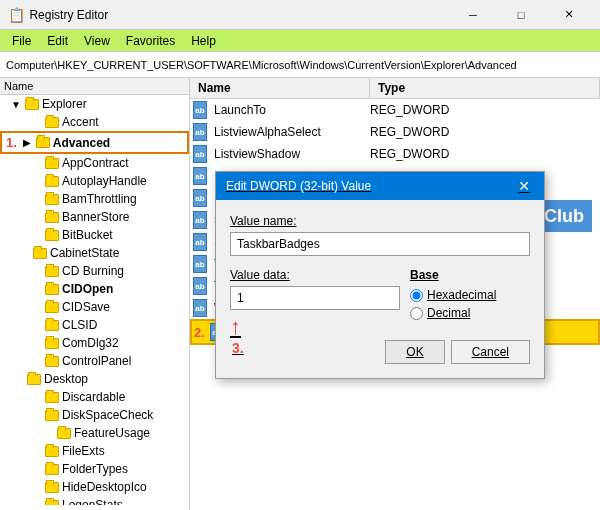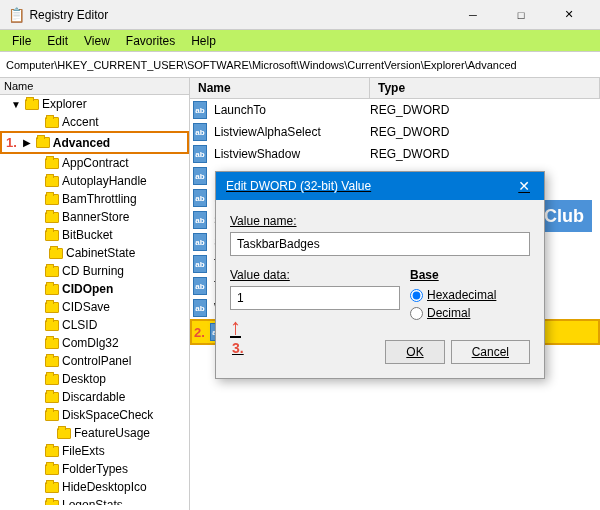--- a/index.html
+++ b/index.html
@@ -392,21 +392,21 @@
         </div>
 
         <div class="tree-item" style="padding-left: 28px;">
           <span class="tree-arrow"></span>
           <span class="tree-folder-icon">
               <div class="folder-yellow"></div>
             </span>
           <span>BitBucket</span>
         </div>
 
-        <div class="tree-item" style="padding-left: 32px;">
+        <div class="tree-item" style="padding-left: 16px;">
           <span class="tree-arrow"></span>
           <span class="tree-folder-icon">
               <div class="folder-yellow"></div>
             </span>
           <span>CabinetState</span>
         </div>
 
         <div class="tree-item" style="padding-left: 28px;">
           <span class="tree-arrow"></span>
           <span class="tree-folder-icon">
@@ -448,21 +448,21 @@
         </div>
 
         <div class="tree-item" style="padding-left: 28px;">
           <span class="tree-arrow"></span>
           <span class="tree-folder-icon">
               <div class="folder-yellow"></div>
             </span>
           <span>ControlPanel</span>
         </div>
 
-        <div class="tree-item" style="padding-left: 28px;">
+        <div class="tree-item" style="padding-left: 10px;">
           <span class="tree-arrow"></span>
           <span class="tree-folder-icon">
               <div class="folder-yellow"></div>
             </span>
           <span>Desktop</span>
         </div>
 
         <div class="tree-item" style="padding-left: 28px;">
           <span class="tree-arrow"></span>
           <span class="tree-folder-icon">

